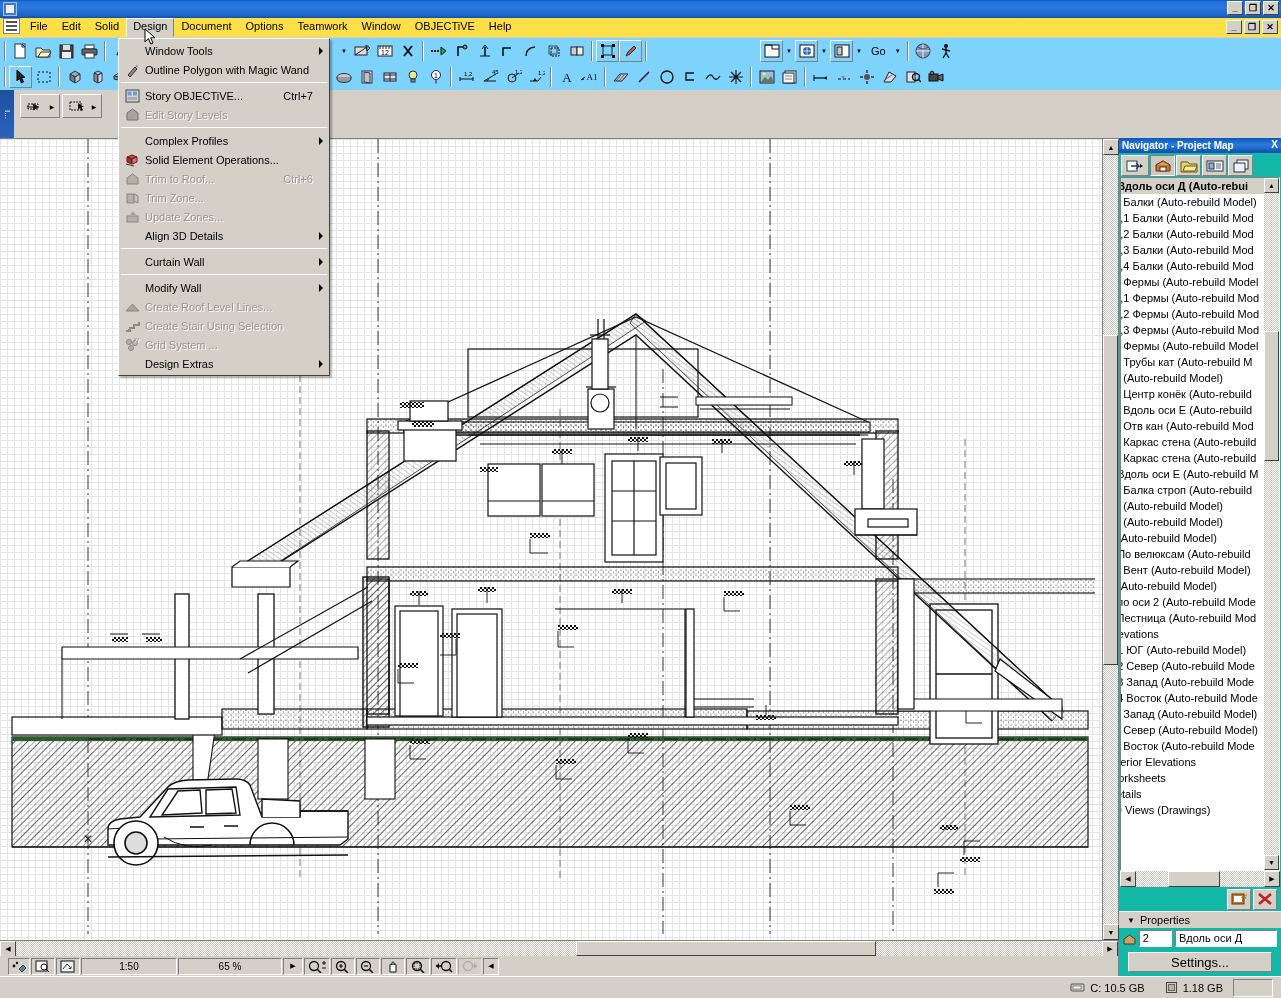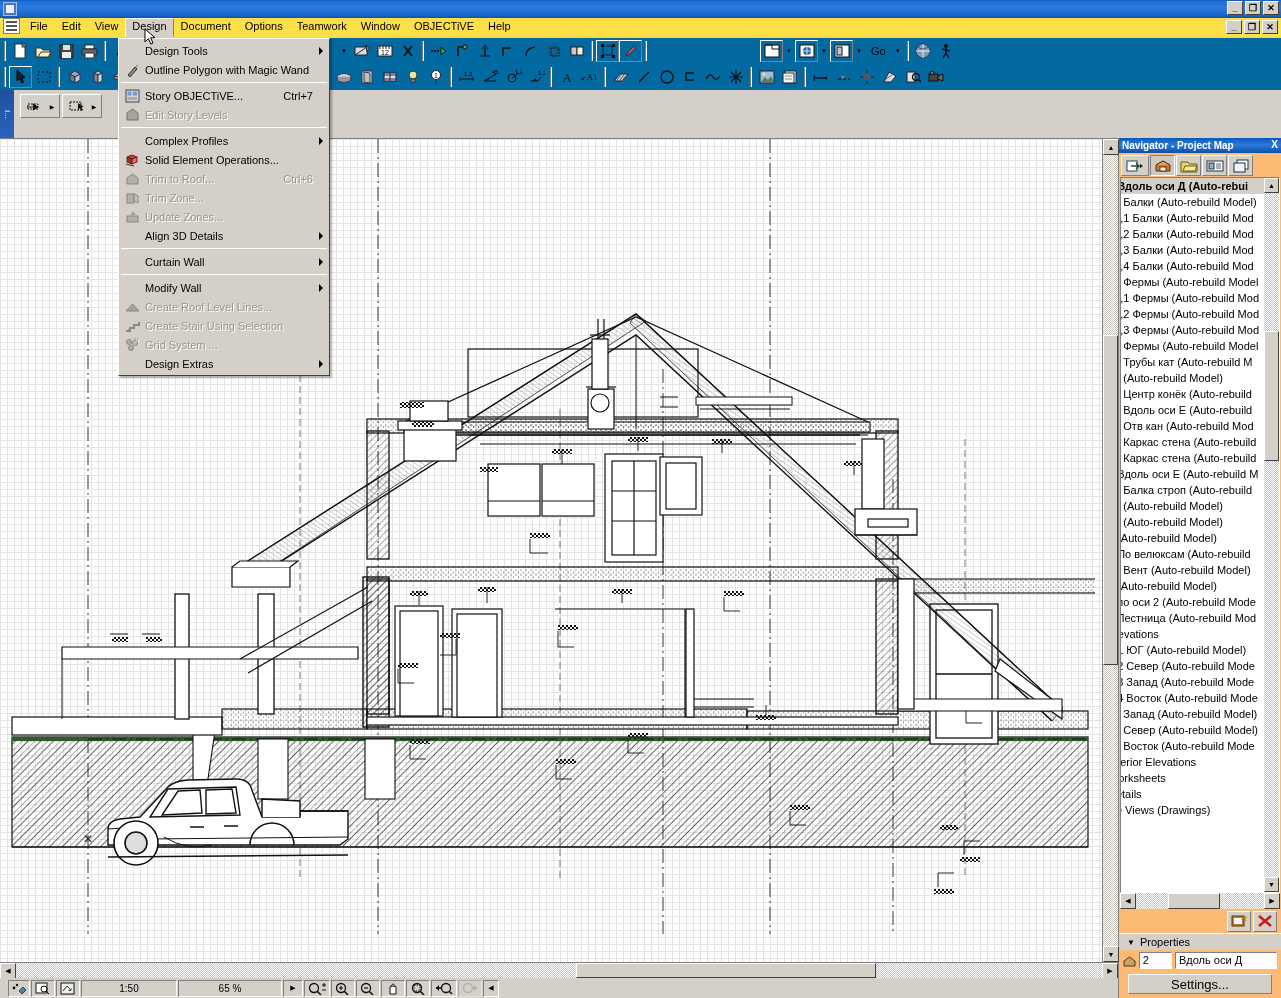--- a/index.html
+++ b/index.html
@@ -76,21 +76,21 @@
   }
   .menu-item.open {
     background: #d4d0c8;
     border: 1px solid; border-color: #fff #808080 #d4d0c8 #fff;
     padding: 1px 6px 2px 6px;
   }
   .win2-btns { position: absolute; right: 3px; top: 2px; display: flex; gap: 2px; }
 
   
   .toolbar {
-    height: 26px; background: #0369a1;
+    height: 26px; background: #7dd3fc;
     display: flex; align-items: center;
     padding: 0 1px; flex: 0 0 auto;
   }
   .tb-btn {
     width: 23px; height: 22px;
     display: flex; align-items: center; justify-content: center;
     border: 1px solid transparent;
     cursor: default; flex: 0 0 auto;
     position: relative;
   }
@@ -191,21 +191,21 @@
   }
   .drawbar .cell {
     height: 17px; border: 1px solid; border-color: #808080 #fff #fff #808080;
     background: #d4d0c8; display:flex; align-items:center; justify-content:center;
     font-size: 10px; margin-right: 1px; cursor: default;
   }
 
   
   .navigator {
     width: 163px; flex: 0 0 auto;
-    background: #fdba74;
+    background: #14b8a6;
     display: flex; flex-direction: column;
     border-left: 1px solid #808080;
   }
   .nav-title {
     height: 15px;
     background: linear-gradient(to bottom,#0a58b8,#2b7ae0 45%,#0e4fa8);
     color: #fff; font-size: 10px; font-weight: bold;
     display: flex; align-items: center; padding: 0 3px;
     position: relative;
   }
@@ -328,21 +328,21 @@
       <div class="win-btn">_</div>
       <div class="win-btn">❐</div>
       <div class="win-btn">✕</div>
     </div>
   </div>
 
   <div class="menubar">
     <div class="menu-doc-icon"></div>
     <div class="menu-item">File</div>
     <div class="menu-item">Edit</div>
-    <div class="menu-item">View</div>
+    <div class="menu-item">Solid</div>
     <div class="menu-item open">Design</div>
     <div class="menu-item">Document</div>
     <div class="menu-item">Options</div>
     <div class="menu-item">Teamwork</div>
     <div class="menu-item">Window</div>
     <div class="menu-item">OBJECTiVE</div>
     <div class="menu-item">Help</div>
     <div class="win2-btns">
       <div class="win-btn">_</div>
       <div class="win-btn">❐</div>
@@ -1296,25 +1296,43 @@
               <path d="M1 6 L6.5 2 L12 6 v5 H1z" fill="#c9a26a" stroke="#5a3410"></path>
             </svg>
           <div class="props-input" style="width:34px">2</div>
           <div class="props-input" style="width:104px">Вдоль оси Д</div>
         </div>
         <div class="props-btn">Settings...</div>
       </div>
     </div>
   </div>
 
+  <div class="statusbar">
+    <div class="status-spacer"></div>
+    <div class="status-cell">
+      <svg class="ico" width="15" height="11">
+          <rect x="1" y="2" width="13" height="7" rx="1" fill="#d0ccc4" stroke="#555"></rect>
+          <rect x="3" y="4" width="8" height="3" fill="#fff" stroke="#888"></rect>
+        </svg>
+      <span>C: 10.5 GB</span>
+    </div>
+    <div class="status-cell">
+      <svg class="ico" width="13" height="13">
+          <rect x="1.5" y="1.5" width="10" height="10" fill="#d0ccc4" stroke="#444"></rect>
+          <rect x="3.5" y="3.5" width="6" height="6" fill="#b8b4ac" stroke="#666"></rect>
+        </svg>
+      <span>1.18 GB</span>
+    </div>
+    <div style="width:40px;height:18px;border:1px solid;border-color:#808080 #fff #fff #808080;margin-right:8px"></div>
+  </div>
 
   <div class="dropdown" id="design-dropdown">
       <div class="dd-item">
         <span class="dd-icon"></span>
-        <span class="dd-label">Design Tools</span>
+        <span class="dd-label">Window Tools</span>
         <span class="dd-sub"></span>
       </div>
       <div class="dd-item">
         <span class="dd-icon">
           <svg width="15" height="14">
             <path d="M3 12 L10 4 l2 2 -7 8z" fill="#8a8a8a" stroke="#333"></path>
             <path d="M11 1 l1 2 2-1 -2 1.5 1 2 -1.5-2 -2 1 2-1.5z" fill="#555"></path>
           </svg>
         </span>
         <span class="dd-label">Outline Polygon with Magic Wand</span>

